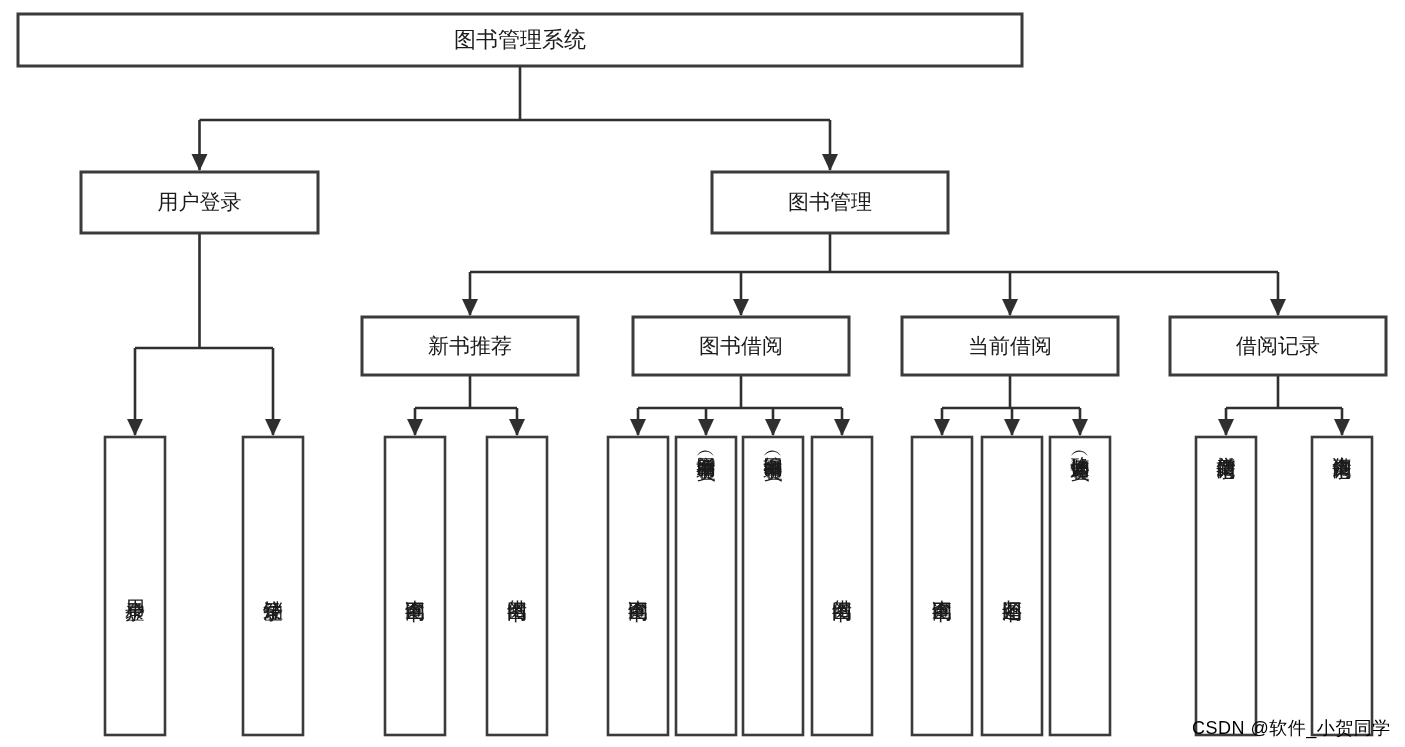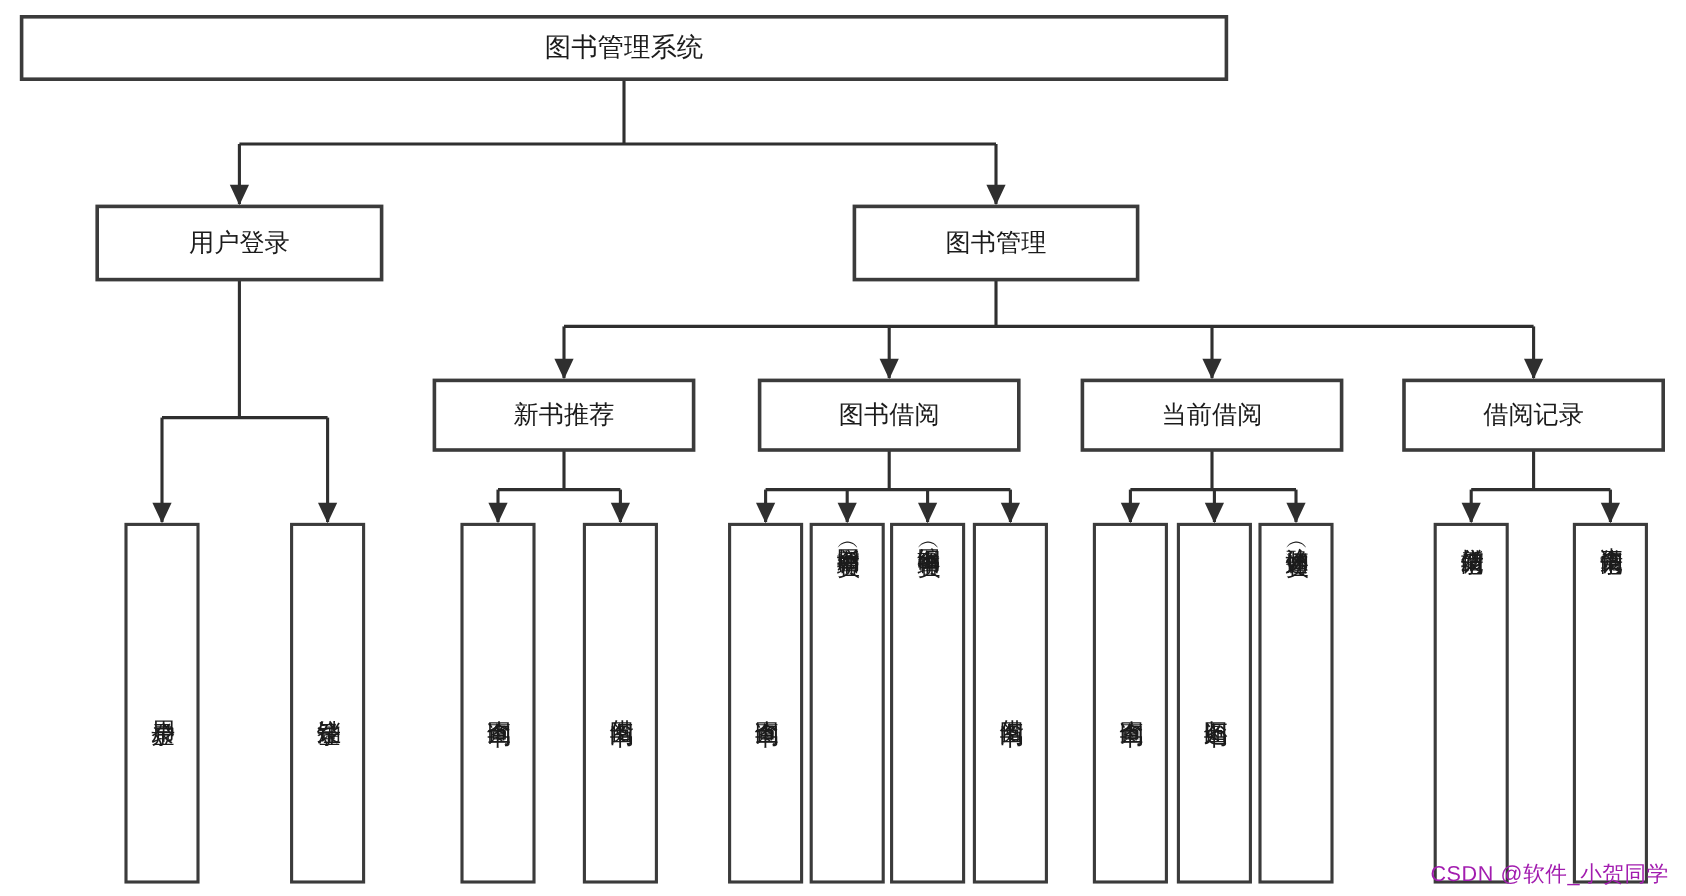--- a/index.html
+++ b/index.html
@@ -71,21 +71,21 @@
     letter-spacing: 1px;
     white-space: nowrap;
     text-align: center;
   }
   .watermark {
     position: absolute;
     left: 1192px;
     top: 716px;
     font-family: "Liberation Sans", "DejaVu Sans", sans-serif;
     font-size: 18px;
-    color: #a21caf;
+    color: #000000;
     white-space: nowrap;
     letter-spacing: 0.5px;
   }
 </style>
 </head>
 <body>
 
 <div id="diagram-root">
 
   <svg id="tree-svg" viewBox="0 0 1405 747" xmlns="http://www.w3.org/2000/svg">

